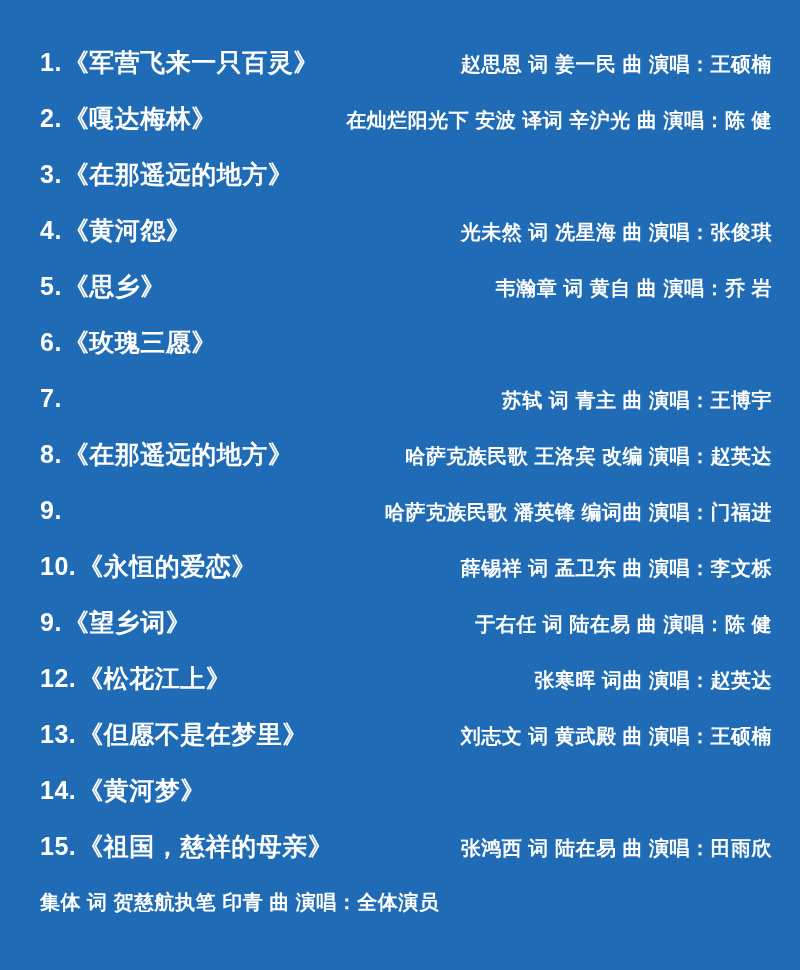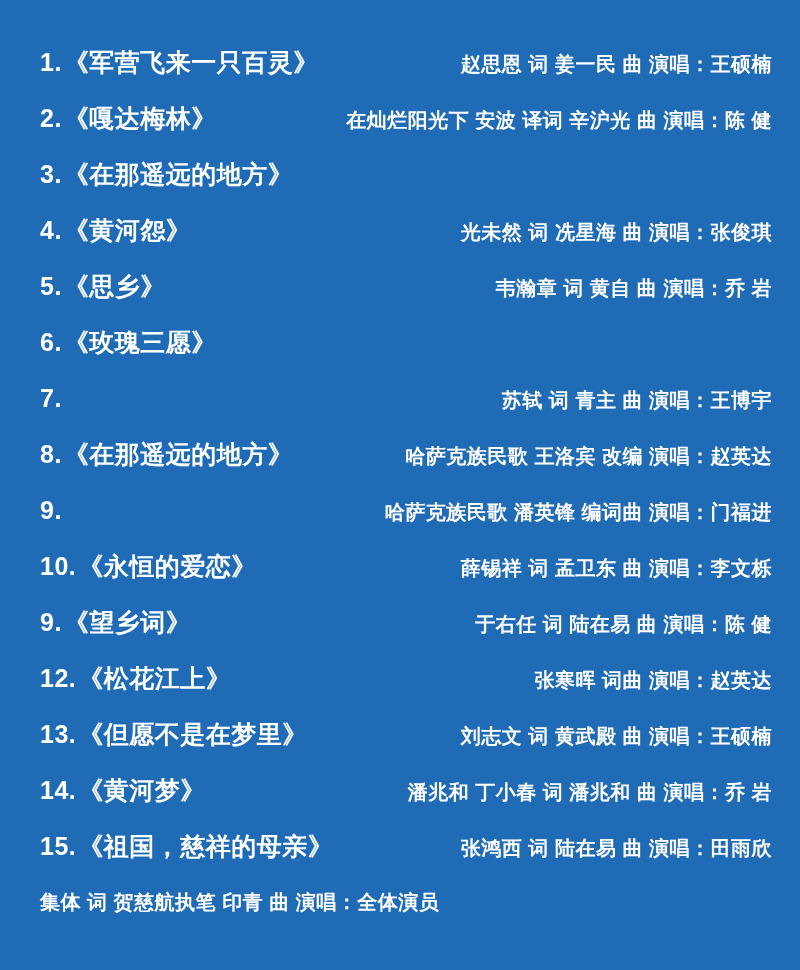--- a/index.html
+++ b/index.html
@@ -162,21 +162,20 @@
         <span class="track-title">《但愿不是在梦里》</span>
       </div>
       <div class="track-credits">刘志文 词 黄武殿 曲  演唱：王硕楠</div>
     </div>
 
     <div class="track-row">
       <div class="track-left">
         <span class="track-index">14.</span>
         <span class="track-title">《黄河梦》</span>
       </div>
-      <div class="track-credits">潘兆和  丁小春 词  潘兆和 曲  演唱：乔  岩</div>
     </div>
 
     <div class="track-row">
       <div class="track-left">
         <span class="track-index">15.</span>
         <span class="track-title">《祖国，慈祥的母亲》</span>
       </div>
       <div class="track-credits">张鸿西 词  陆在易 曲  演唱：田雨欣</div>
     </div>
 

